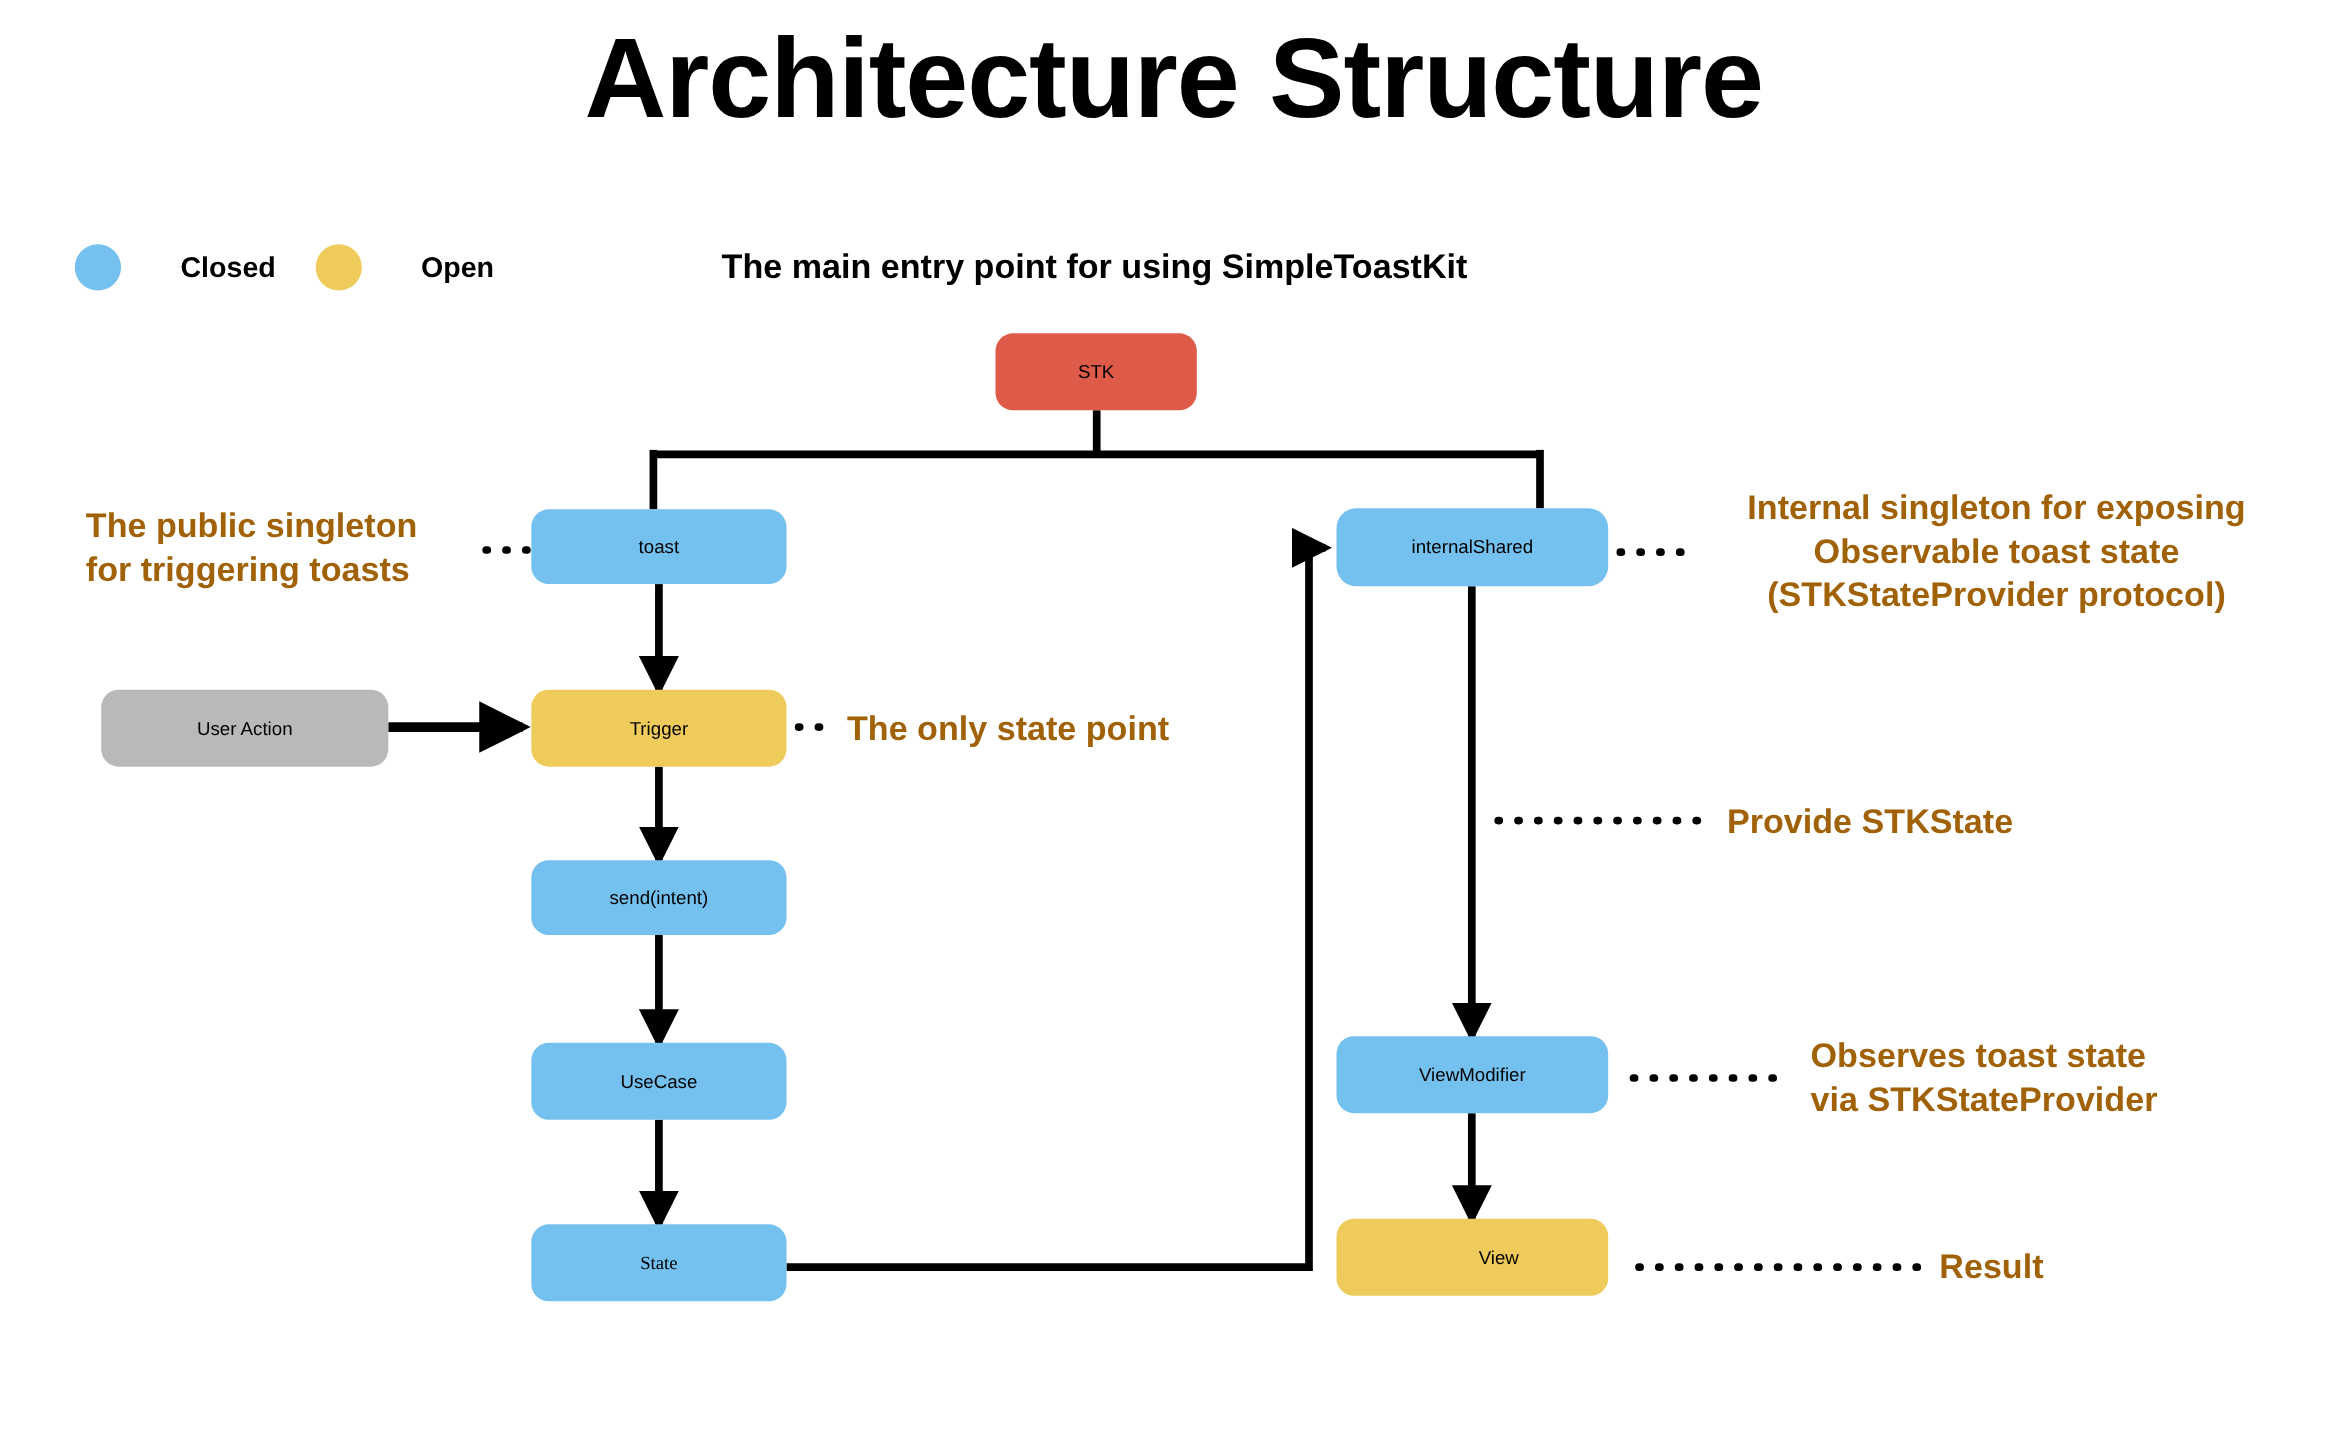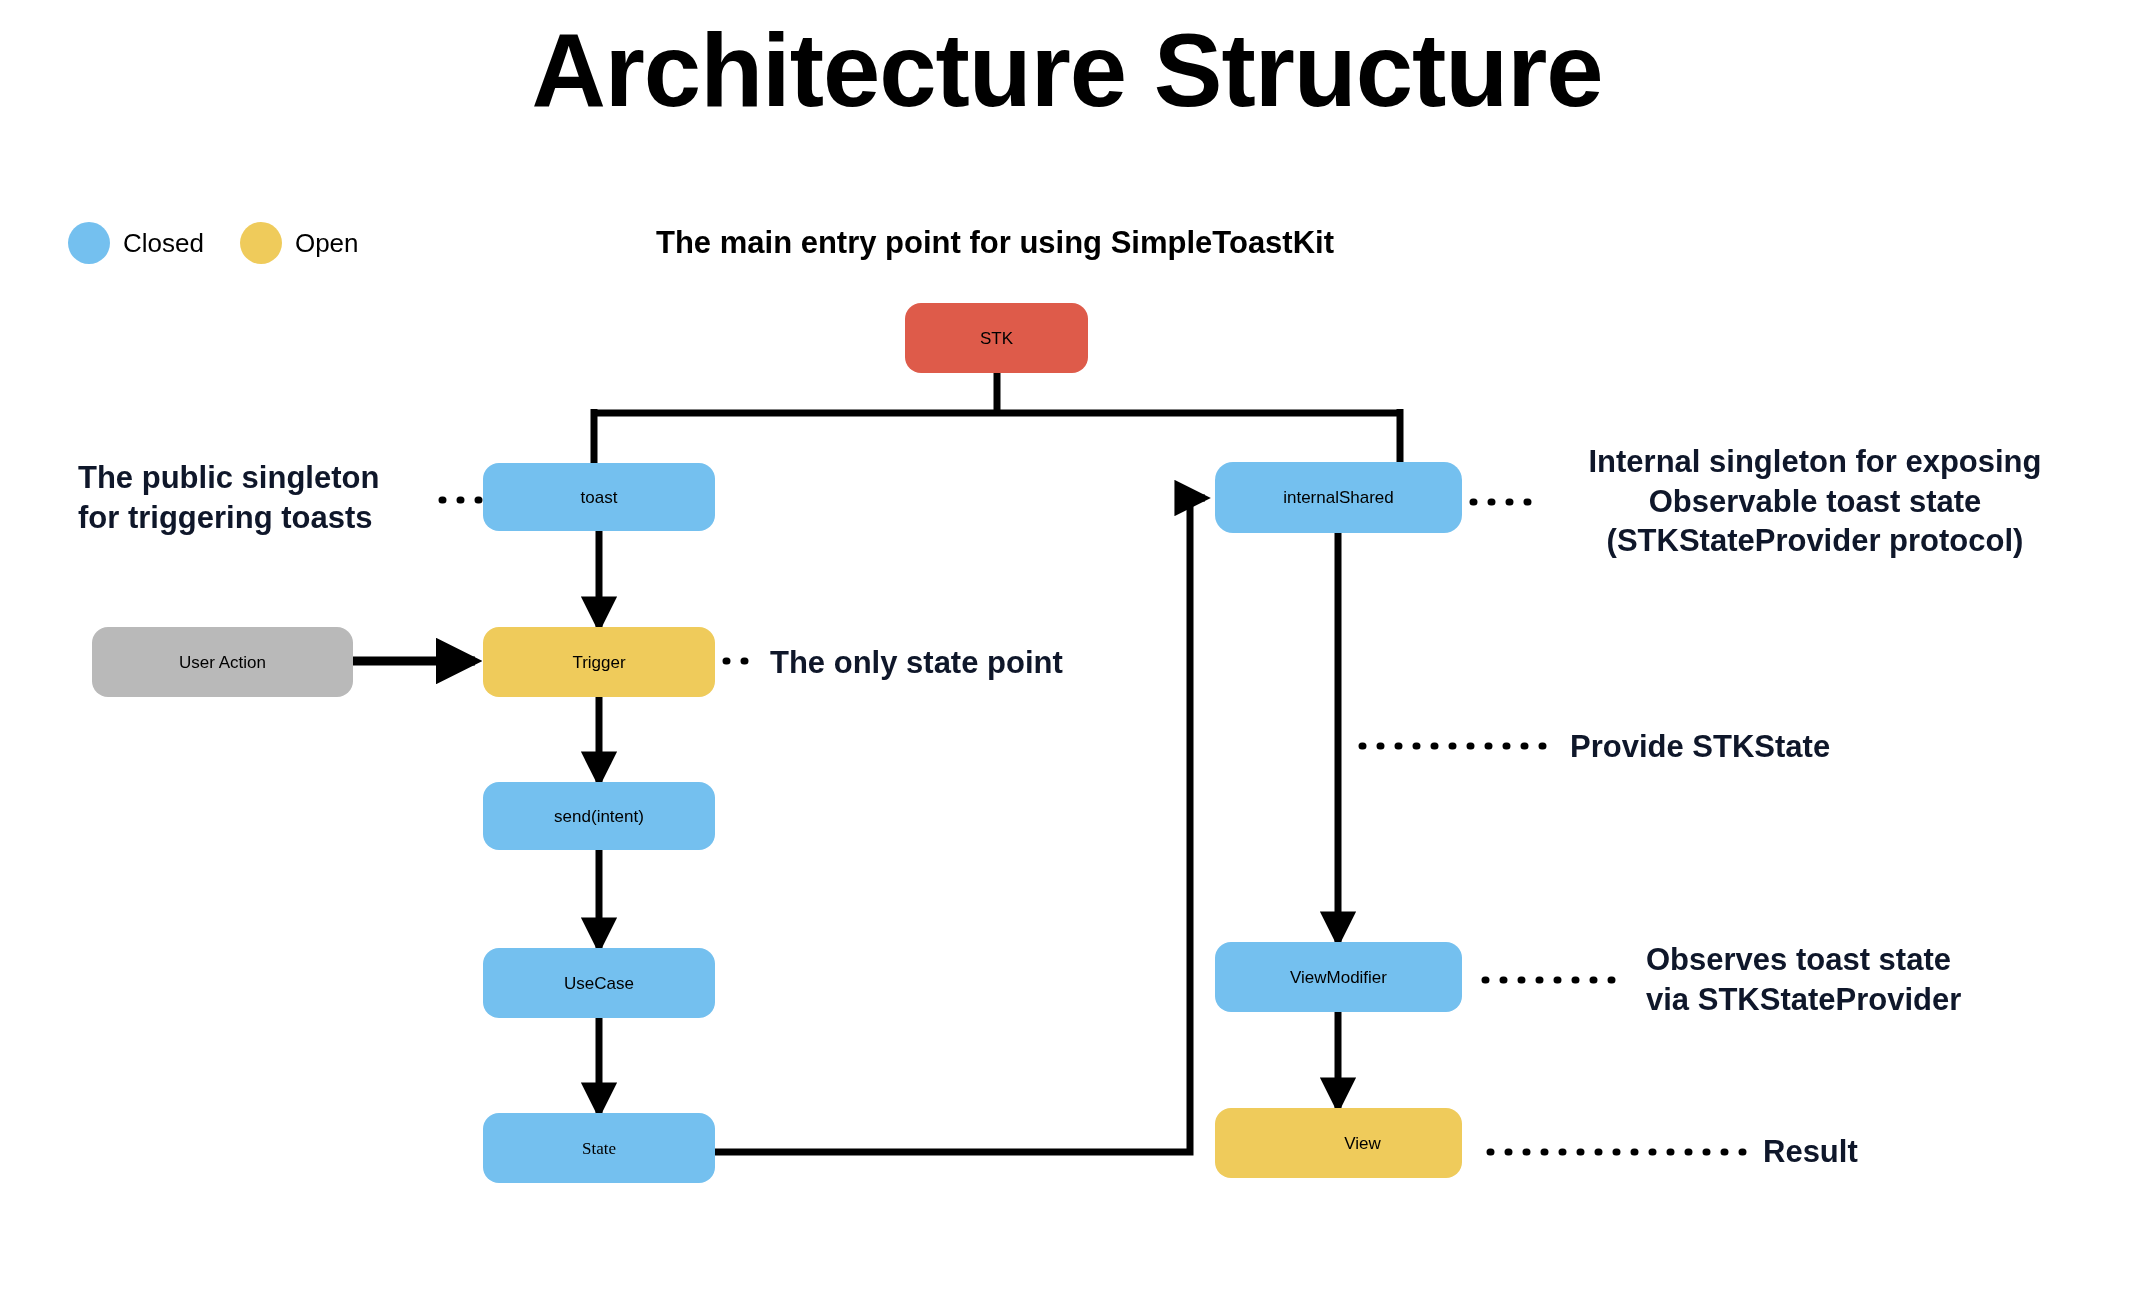--- a/index.html
+++ b/index.html
@@ -46,23 +46,24 @@
     gap: 13px;
   }
   .legend-swatch {
     width: 42px;
     height: 42px;
     border-radius: 50%;
     display: block;
   }
   .legend-label {
     font-size: 26px;
-    font-weight: 400;
+    font-weight: 700;
     color: #000000;
     white-space: nowrap;
+    margin-left: 41px;
   }
 
   
   #subtitle {
     position: absolute;
     left: 600px;
     top: 225px;
     width: 790px;
     text-align: center;
     font-size: 31px;
@@ -84,21 +85,21 @@
     box-sizing: border-box;
     text-align: center;
     line-height: 1;
   }
 
   
   .annot {
     position: absolute;
     font-size: 31px;
     font-weight: 700;
-    color: #0f172a;
+    color: #a16207;
     line-height: 1.28;
     white-space: pre-line;
   }
   .annot.left  { text-align: left; }
   .annot.center{ text-align: center; }
 
   
   #wires {
     position: absolute;
     left: 0;

